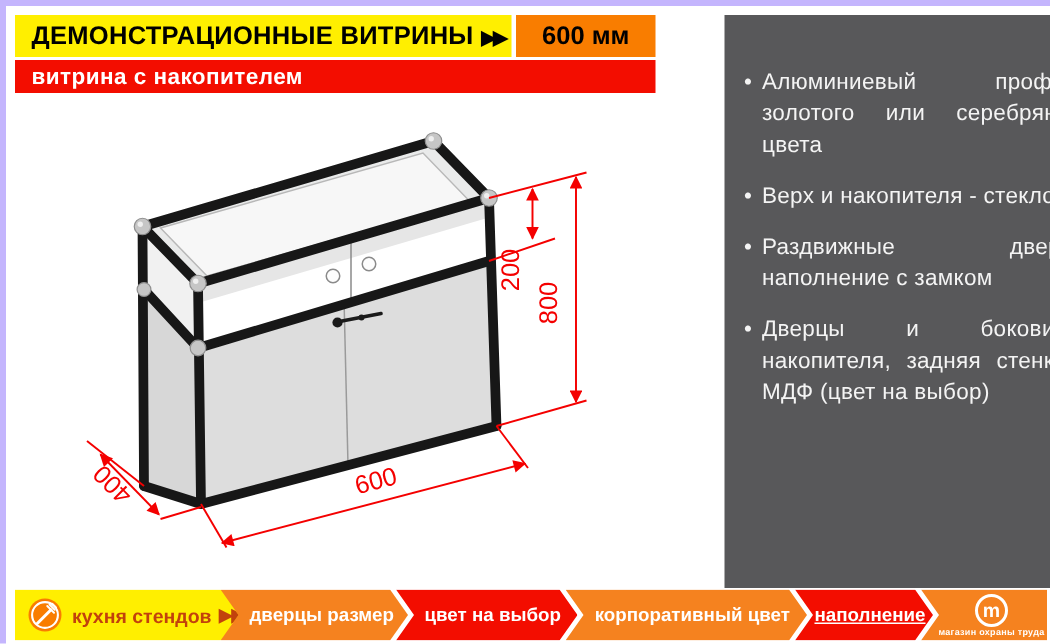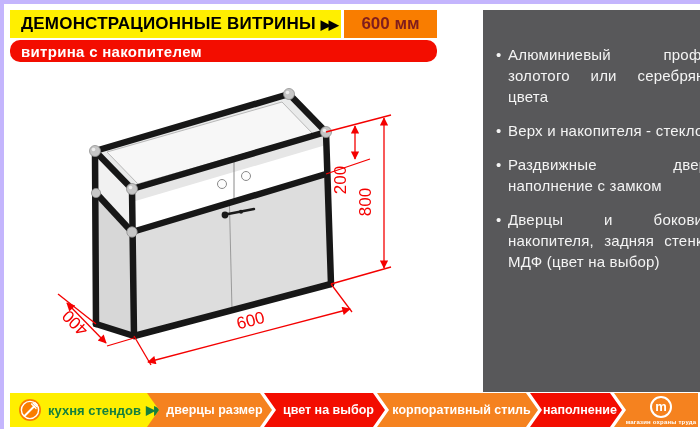--- a/index.html
+++ b/index.html
@@ -12,26 +12,26 @@
   
   .title-bar{
     position:absolute;left:6px;top:6px;width:331px;height:28px;background:var(--yellow);
     display:flex;align-items:center;padding-left:11px;box-sizing:border-box;
     font-weight:bold;font-size:17px;color:#000;letter-spacing:.2px;white-space:nowrap;
   }
   .title-arrows{font-size:13px;margin-left:5px;letter-spacing:-2px;}
   .size-badge{
     position:absolute;left:340px;top:6px;width:93px;height:28px;background:var(--orange);
     display:flex;align-items:center;justify-content:center;
-    font-weight:bold;font-size:17px;color:#7f1d1d;
+    font-weight:bold;font-size:17px;color:#000000;
   }
   .subtitle-bar{
     position:absolute;left:6px;top:36px;width:427px;height:22px;background:var(--red);
     display:flex;align-items:center;padding-left:11px;box-sizing:border-box;
-    color:#fff;font-weight:bold;font-size:15px;letter-spacing:.3px;border-radius:10px;
+    color:#fff;font-weight:bold;font-size:15px;letter-spacing:.3px;
   }
 
   
   .sidebar{
     position:absolute;left:437px;top:6px;width:257px;height:382px;background:#58585a;
     box-sizing:border-box;padding:34px 13px 0 12px;color:#f4f4f4;
     font-size:15px;line-height:21px;margin-left:42px;
   }
   .bullet-item{position:relative;padding-left:13px;margin-bottom:13px;text-align:justify;letter-spacing:.2px;}
   .bullet-item::before{content:"\2022";position:absolute;left:1px;top:0;}
@@ -39,25 +39,25 @@
   
   .drawing{position:absolute;left:6px;top:58px;width:427px;height:327px;}
 
   
   .footer{position:absolute;left:6px;top:389px;width:688px;height:34px;}
   .seg{position:absolute;top:0;height:34px;display:flex;align-items:center;justify-content:center;
        color:#fff;font-weight:bold;font-size:12.5px;box-sizing:border-box;white-space:nowrap;}
   .seg-tip{clip-path:polygon(0 0,calc(100% - 12px) 0,100% 50%,calc(100% - 12px) 100%,0 100%);}
   .seg-mid{clip-path:polygon(0 0,calc(100% - 12px) 0,100% 50%,calc(100% - 12px) 100%,0 100%,12px 50%);}
   .seg-tail{clip-path:polygon(0 0,100% 0,100% 100%,0 100%,12px 50%);}
-  .seg-brand{left:0;width:149px;background:var(--yellow);color:#15803d;z-index:6;justify-content:flex-start;padding-left:8px;font-size:13px;}
+  .seg-brand{left:0;width:149px;background:var(--yellow);color:#c2410c;z-index:6;justify-content:flex-start;padding-left:8px;font-size:13px;}
   .seg-1{left:137px;width:125px;background:var(--orange2);z-index:5;padding-left:10px;}
   .seg-2{left:254px;width:121px;background:var(--red);z-index:4;padding-left:8px;}
   .seg-3{left:367px;width:161px;background:var(--orange2);z-index:3;padding-left:8px;}
-  .seg-4{left:520px;width:92px;background:var(--red);z-index:2;padding-left:8px;}
+  .seg-4{left:520px;width:92px;background:var(--red);z-index:2;padding-left:8px;text-decoration:underline;}
   .seg-5{left:604px;width:84px;background:var(--orange2);z-index:1;flex-direction:column;justify-content:center;padding-left:10px;}
   .brand-text{margin-left:6px;}
   .brand-arrows{margin-left:5px;font-size:12px;letter-spacing:-1px;}
   .kitchen-badge{width:24px;height:24px;flex:0 0 24px;}
   .logo-circle{
     width:18px;height:18px;border:2px solid #fff;border-radius:50%;
     display:flex;align-items:center;justify-content:center;
     font-size:13px;font-weight:bold;color:#fff;line-height:1;margin-bottom:1px;
   }
   .logo-caption{font-size:6px;font-weight:bold;color:#fff;letter-spacing:.2px;}
@@ -177,21 +177,21 @@
       <span class="brand-text">кухня стендов</span>
       <span class="brand-arrows">▶▶</span>
     </div>
     <div class="seg seg-tip seg-1">
       <span>дверцы размер</span>
     </div>
     <div class="seg seg-mid seg-2">
       <span>цвет на выбор</span>
     </div>
     <div class="seg seg-mid seg-3">
-      <span>корпоративный стиль</span>
+      <span>корпоративный цвет</span>
     </div>
     <div class="seg seg-mid seg-4">
       <span>наполнение</span>
     </div>
     <div class="seg seg-tail seg-5">
       <div class="logo-circle">
         <span>m</span>
       </div>
       <div class="logo-caption">магазин охраны труда</div>
     </div>

